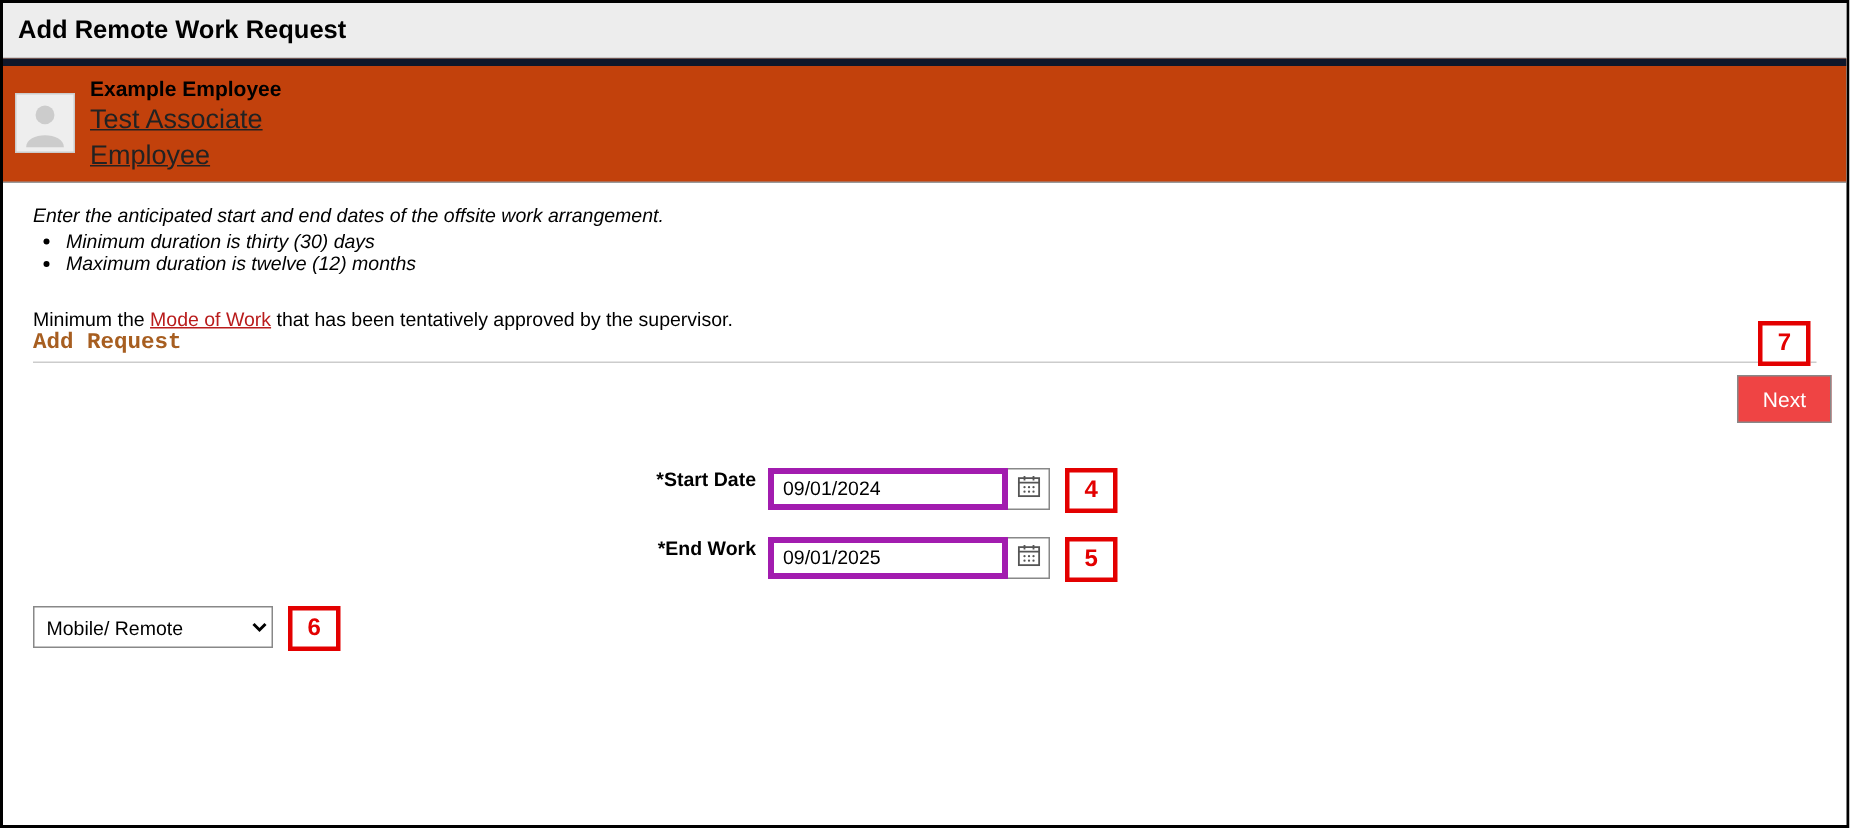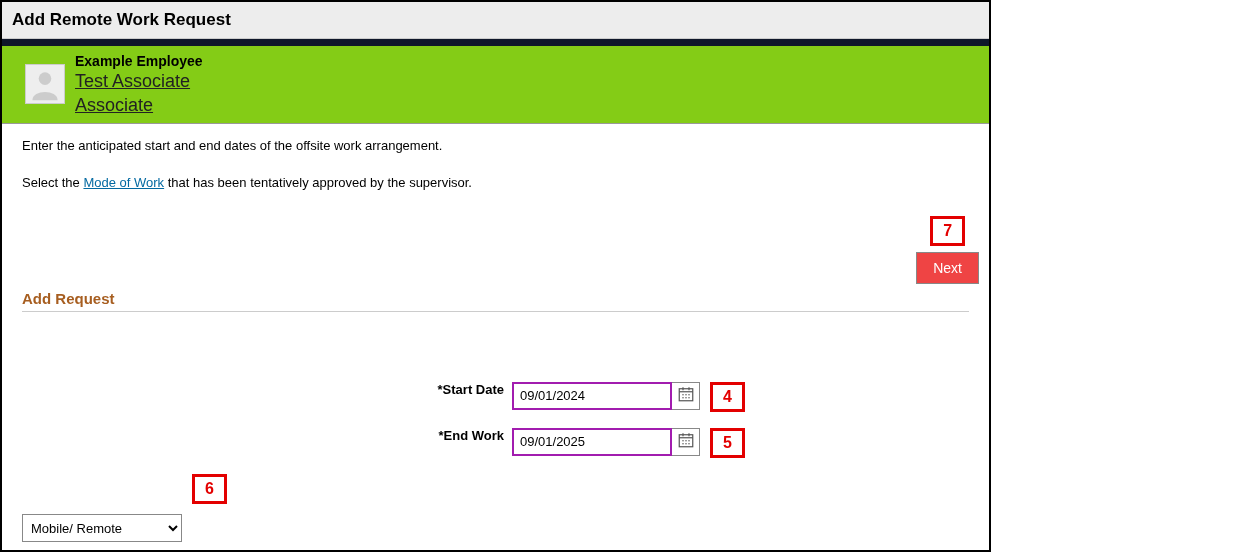--- a/index.html
+++ b/index.html
@@ -4,38 +4,38 @@
 <style>
   * { box-sizing: border-box; }
   body {
     margin: 0;
     font-family: Arial, Helvetica, sans-serif;
     font-size: 13px;
     color: #000;
     background: #fff;
   }
   .page {
-    width: 991px;
+    width: 1233px;
     height: 552px;
     border: 2px solid #000;
     position: relative;
     overflow: hidden;
   }
   .titlebar {
     background: #ededed;
     padding: 8px 10px 8px 10px;
     font-size: 17px;
     font-weight: bold;
     border-bottom: 1px solid #ccc;
   }
   .employee-bar {
-    background: #84cc16;
-    border-top: 7px solid #0f172a;
+    background: #c2410c;
+    border-top: 5px solid #0f172a;
     border-bottom: 1px solid #999;
-    padding: 6px 23px;
+    padding: 6px 8px;
     display: flex;
     align-items: center;
     gap: 10px;
   }
   .avatar {
     width: 40px;
     height: 40px;
     background: #eee;
     border: 1px solid #ccc;
     display: flex;
@@ -43,25 +43,25 @@
     justify-content: center;
   }
   .avatar svg { display: block; }
   .employee-info { line-height: 1.3; }
   .employee-name { font-weight: bold; font-size: 14px; }
   .employee-sub { font-size: 18px; color: #222; text-decoration: underline; }
   .content {
     padding: 14px 20px 10px 20px;
     position: relative;
   }
-  .instructions { margin-bottom: 6px; }
+  .instructions { margin-bottom: 6px; font-style: italic; }
   .instructions ul { margin: 2px 0 0 22px; padding: 0; }
   .instructions li { margin: 0; padding: 0; }
   .mode-row { margin-top: 22px; }
-  .link { color: #0369a1; text-decoration: underline; cursor: pointer; }
+  .link { color: #b91c1c; text-decoration: underline; cursor: pointer; }
   .next-wrap {
     position: absolute;
     top: 92px;
     right: 10px;
     text-align: center;
   }
   .callout {
     border: 3px solid #e30000;
     color: #e30000;
     background: #fff;
@@ -74,46 +74,46 @@
   .next-btn {
     background: #ef4444;
     color: #fff;
     border: 1px solid #888;
     padding: 7px 16px;
     font-size: 14px;
     cursor: pointer;
     display: inline-block;
   }
   .section-title {
-    margin-top: 100px;
     color: #a75e20;
     font-weight: bold;
     font-size: 15px;
     padding-bottom: 4px;
     border-bottom: 1px solid #ccc;
     max-width: 1190px;
+    font-family: Liberation Mono, monospace;
   }
   .form-area {
     margin-top: 70px;
   }
   .form-row {
     display: flex;
     align-items: flex-start;
     margin-bottom: 10px;
     position: relative;
   }
   .form-label {
     width: 490px;
     text-align: right;
     font-weight: bold;
     font-size: 13px;
     padding-right: 8px;
   }
   .form-input {
-    border: 2px solid #a21caf;
+    border: 4px solid #a21caf;
     padding: 5px 6px;
     font-size: 13px;
     width: 160px;
     height: 28px;
   }
   .cal-btn {
     border: 1px solid #888;
     border-left: none;
     background: #fff;
     width: 28px;
@@ -124,21 +124,20 @@
     cursor: pointer;
   }
   .cal-btn svg { width: 18px; height: 18px; }
   .select-input {
     border: 1px solid #888;
     padding: 5px 4px;
     font-size: 13px;
     width: 160px;
     height: 28px;
     background: #fff;
-    margin-top: 40px;
   }
   .row-callout {
     margin-left: 10px;
   }
 </style>
 </head>
 <body>
 
 <div class="page">
   <div class="titlebar">Add Remote Work Request</div>
@@ -147,31 +146,35 @@
     <div class="avatar">
       <svg viewBox="0 0 40 40" width="36" height="36">
         <rect x="0" y="0" width="40" height="40" fill="#eee"></rect>
         <circle cx="20" cy="14" r="7" fill="#ccc"></circle>
         <path d="M6 38 C6 26 34 26 34 38 Z" fill="#ccc"></path>
       </svg>
     </div>
     <div class="employee-info">
       <div class="employee-name">Example Employee</div>
       <div class="employee-sub">Test Associate</div>
-      <div class="employee-sub">Associate</div>
+      <div class="employee-sub">Employee</div>
     </div>
   </div>
 
   <div class="content">
     <div class="instructions">
       <div>Enter the anticipated start and end dates of the offsite work arrangement.</div>
+      <ul>
+        <li>Minimum duration is thirty (30) days</li>
+        <li>Maximum duration is twelve (12) months</li>
+      </ul>
     </div>
 
     <div class="mode-row">
-      <span>Select the </span><a href="#" class="link">Mode of Work</a><span> that has been tentatively approved by the supervisor.</span>
+      <span>Minimum the </span><a href="#" class="link">Mode of Work</a><span> that has been tentatively approved by the supervisor.</span>
     </div>
 
     <div class="next-wrap">
       <div class="callout">7</div><br>
       <button class="next-btn">Next</button>
     </div>
 
     <div class="section-title">Add Request</div>
 
     <div class="form-area">

